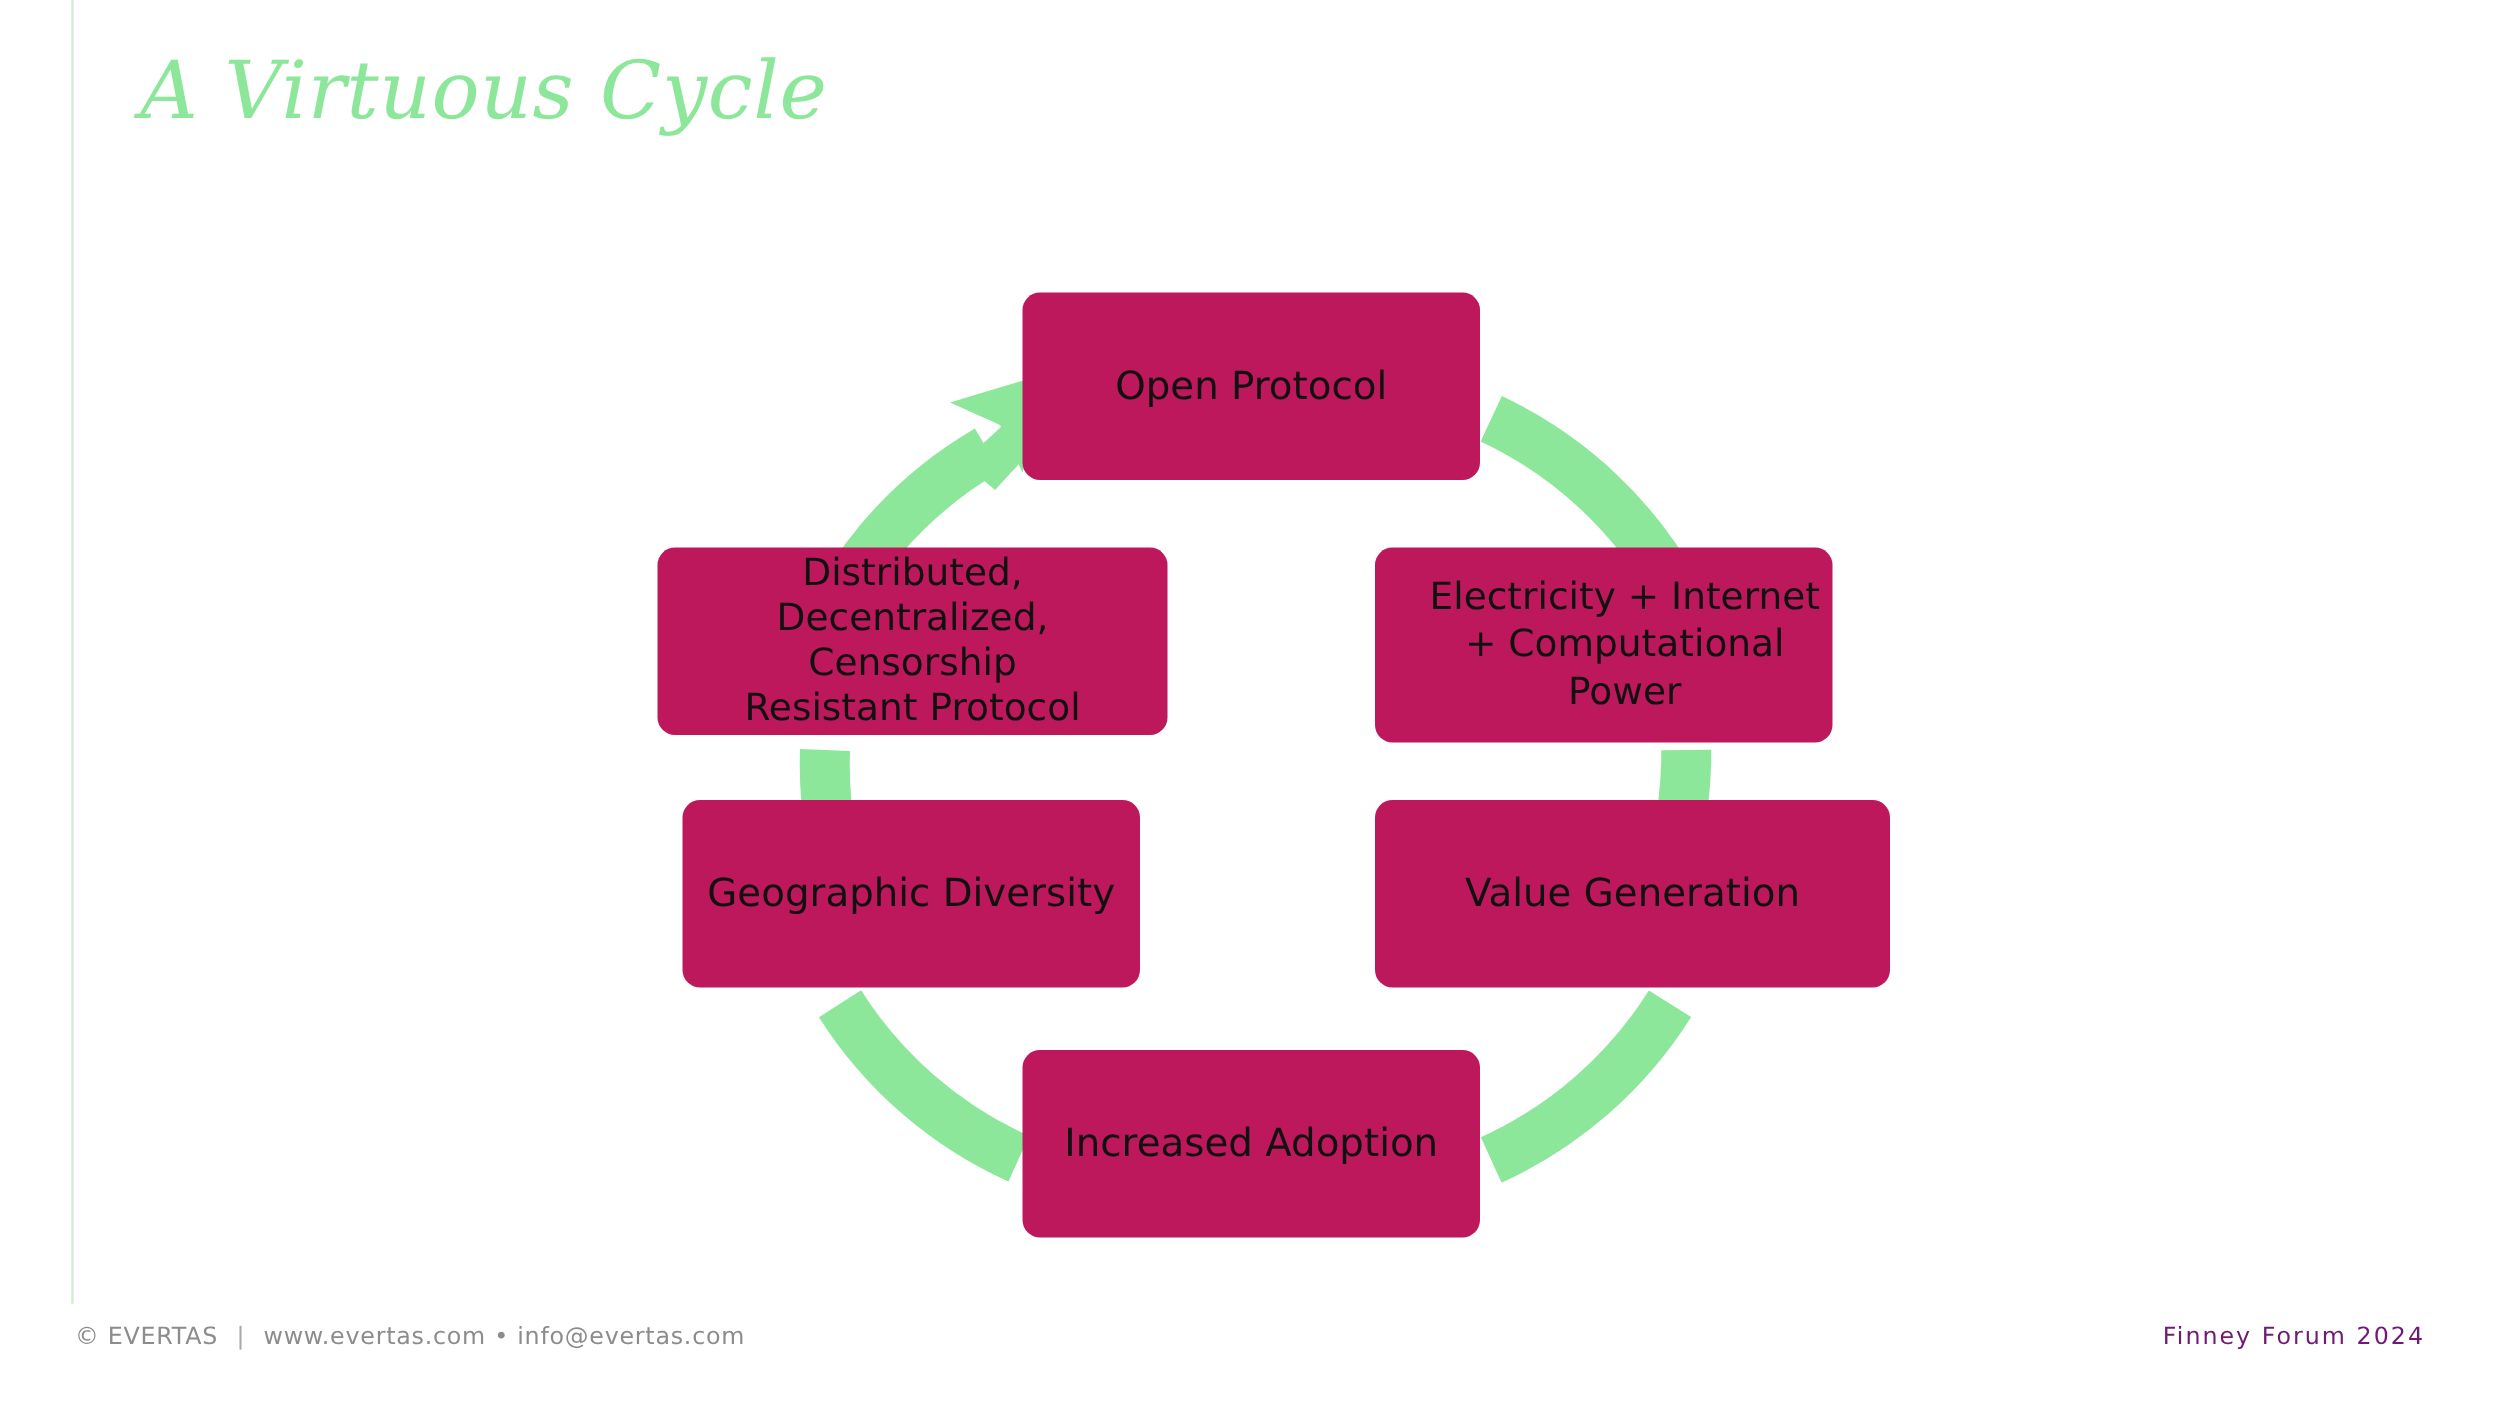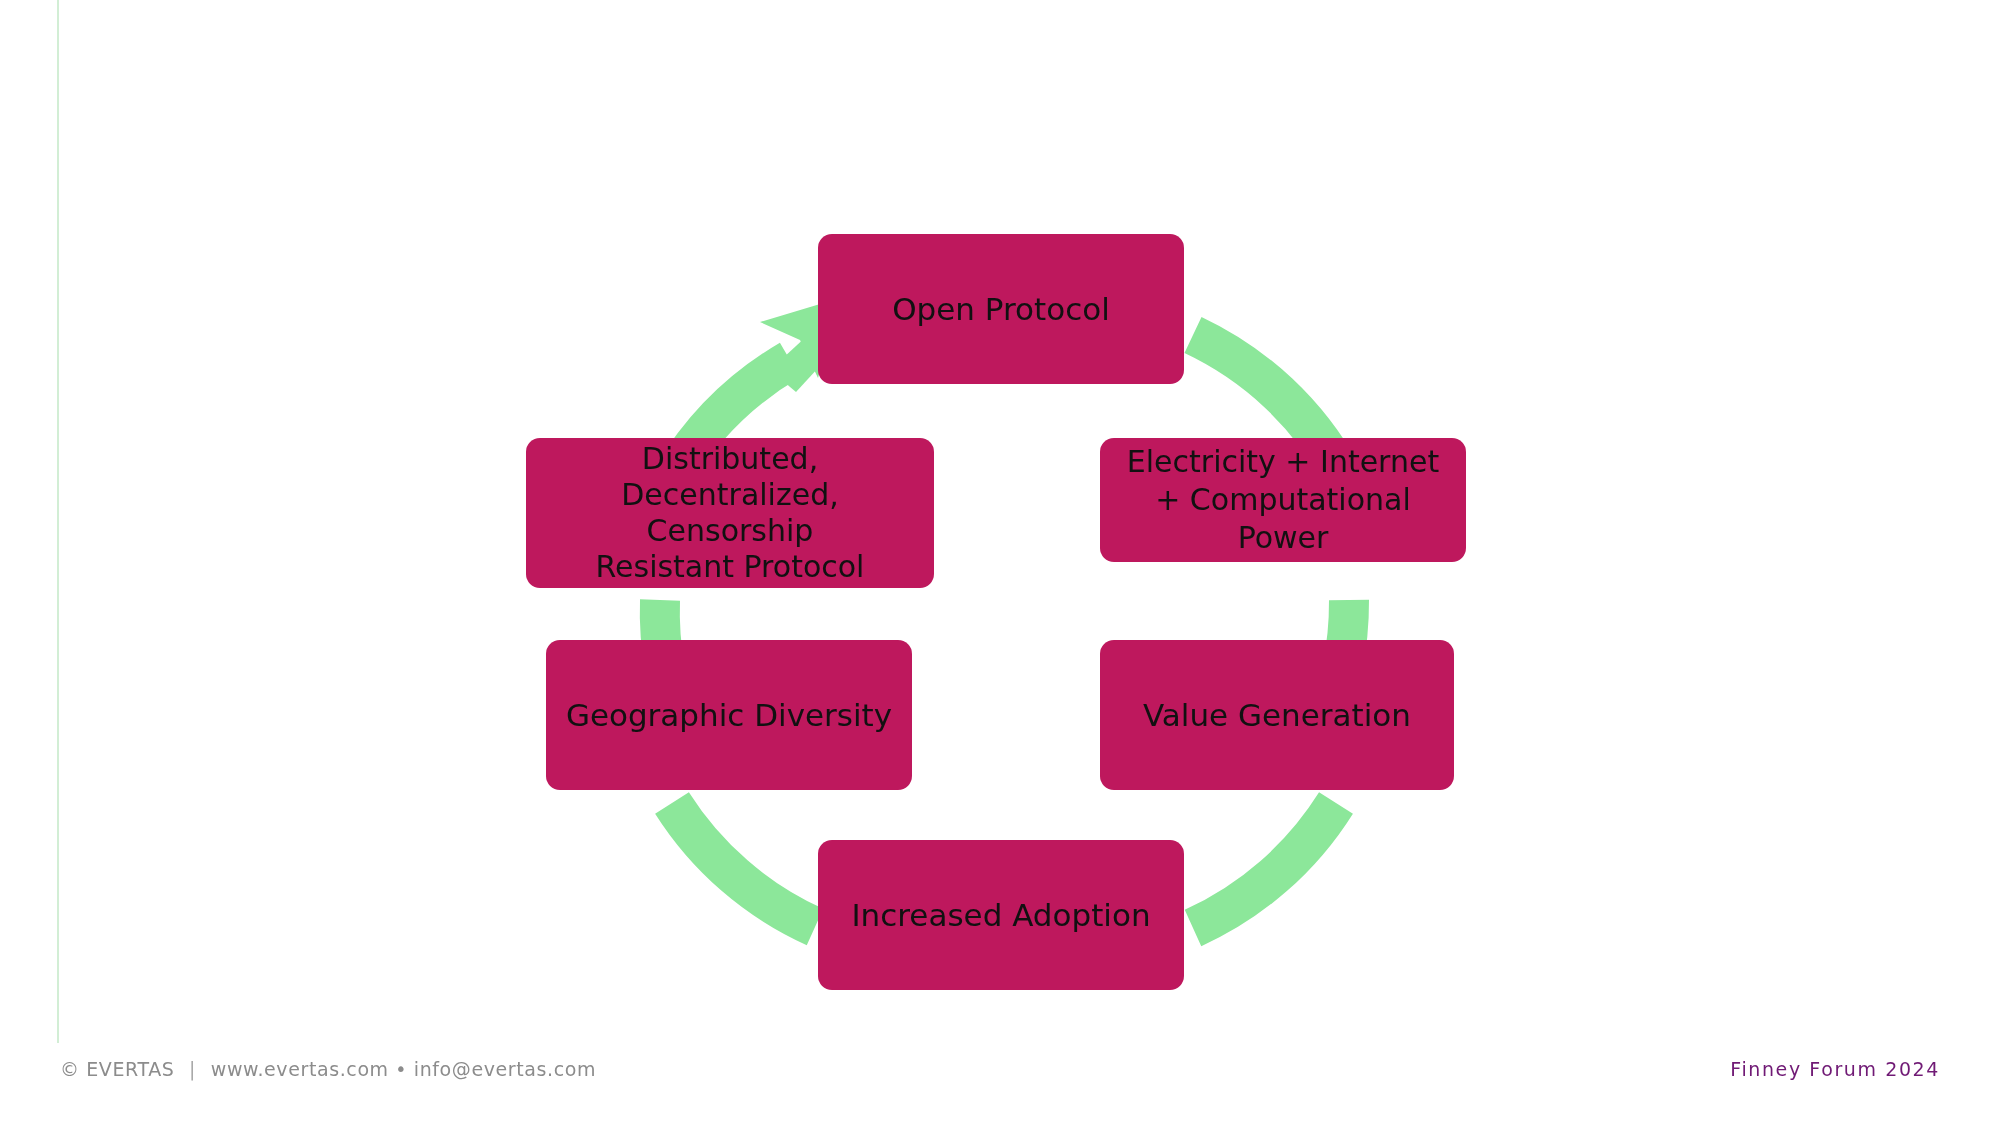--- a/index.html
+++ b/index.html
@@ -78,22 +78,22 @@
     text-align: center;
     color: #111111;
     font-size: 31px;
     line-height: 38px;
     box-sizing: border-box;
     padding: 6px 10px;
   }
   .cycle-node .node-text { display: block; white-space: pre-line; }
 
   #node-open-protocol      { left: 348px; top:  34px; width: 366px; height: 150px; }
-  #node-electricity        { left: 630px; top: 238px; width: 366px; height: 124px; }
-  #node-value-generation   { left: 630px; top: 440px; width: 354px; height: 150px; }
+  #node-electricity        { left: 630px; top: 238px; width: 366px; height: 156px; justify-content: flex-end; }
+  #node-value-generation   { left: 630px; top: 440px; width: 412px; height: 150px; }
   #node-increased-adoption { left: 348px; top: 640px; width: 366px; height: 150px; }
   #node-geographic         { left:  56px; top: 440px; width: 366px; height: 150px; margin-left: 20px; }
   #node-distributed        { left:  56px; top: 238px; width: 408px; height: 150px; }
 
   #node-distributed  { font-size: 30px; line-height: 36px; }
   #node-electricity  { font-size: 30px; line-height: 38px; }
 
   
   #footer {
     position: absolute;
@@ -121,20 +121,21 @@
     letter-spacing: 1.6px;
     white-space: nowrap;
   }
 </style>
 </head>
 <body>
 
 <div id="accent-rule"></div>
 
 <div id="title-block">
+  <div id="title-line2">A Virtuous Cycle</div>
 </div>
 
 <div id="cycle-diagram">
 
   <svg id="cycle-arcs" viewBox="0 0 1070 860" xmlns="http://www.w3.org/2000/svg">
 
     <g fill="none" stroke="#8ce79a" stroke-width="40" stroke-linecap="butt">
 
       <path d="M 723 135 A 330 330 0 0 1 872 275"></path>
 

